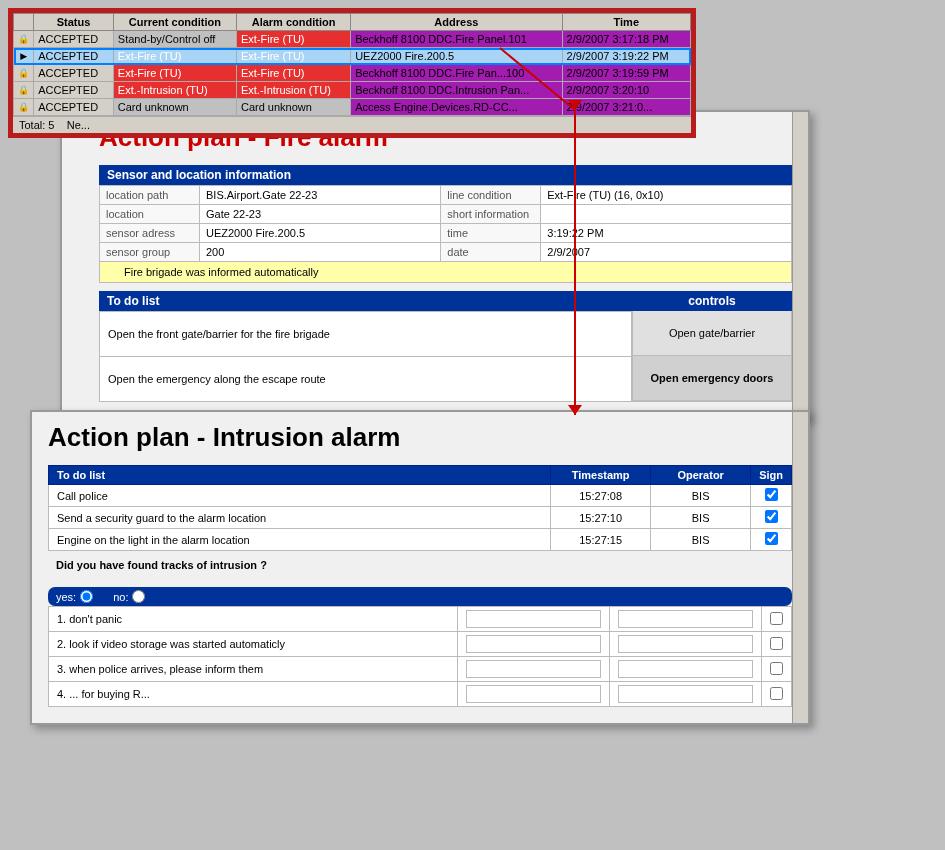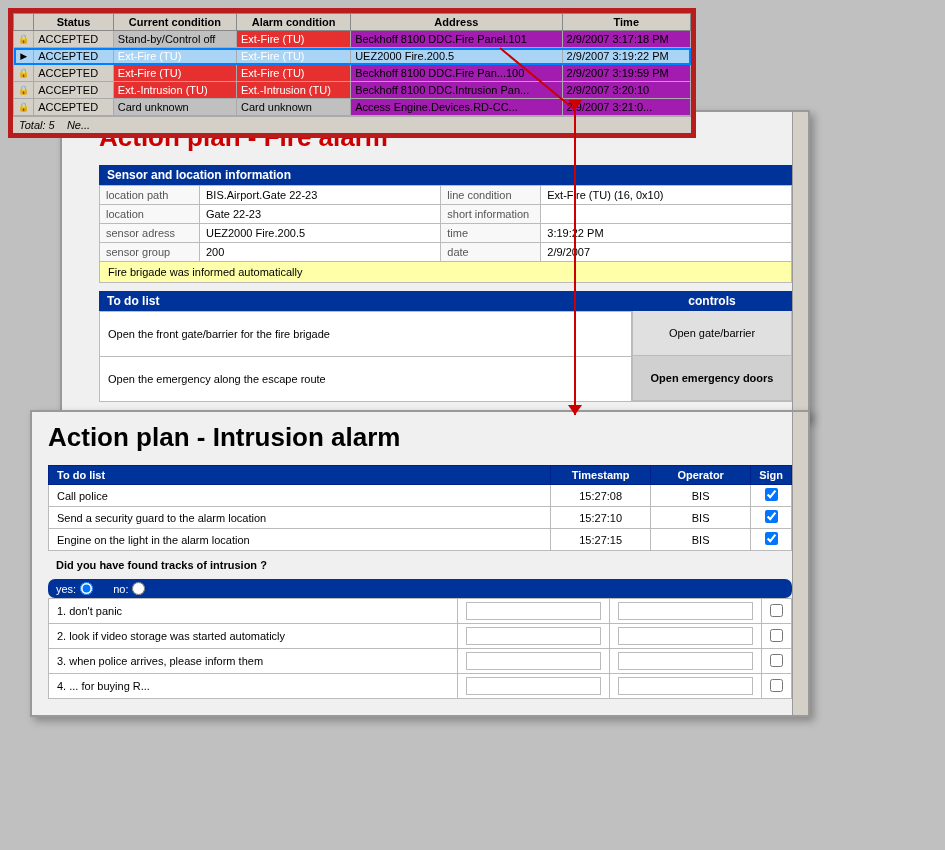--- a/index.html
+++ b/index.html
@@ -95,21 +95,21 @@
     .info-table td.label-cell {
       color: #555;
       background: #f8f8f8;
       width: 100px;
     }
     .info-table td.value-cell {
       font-weight: normal;
     }
     .yellow-row {
       background: #ffffaa;
-      padding: 4px 8px;
+      padding: 4px 24px;
       font-size: 11px;
       border: 1px solid #bbb;
       border-top: none;
     }
     .todo-controls-container {
       display: flex;
       width: 100%;
       margin-top: 8px;
     }
     .todo-section {
@@ -158,21 +158,20 @@
     }
     .ctrl-btn-bold {
       font-weight: bold;
       background: #d0d0d0;
     }
     .total-bar {
       background: #d4d0c8;
       padding: 2px 6px;
       font-size: 11px;
       border-top: 1px solid #aaa;
-      font-style: italic;
     }
 
     
     .intrusion-panel {
       position: absolute;
       top: 410px;
       left: 30px;
       width: 780px;
       background: #f0f0f0;
       border: 2px solid #999;
@@ -209,21 +208,21 @@
     }
     .th-todo { width: auto; }
     .th-ts { width: 100px; text-align: center; }
     .th-op { width: 100px; text-align: center; }
     .th-sign { width: 40px; text-align: center; }
     .td-ts { text-align: center; }
     .td-op { text-align: center; }
     .td-sign { text-align: center; }
 
     .question-section {
-      padding: 8px 8px 8px 8px;
+      padding: 8px 8px 16px 8px;
       font-weight: bold;
       font-size: 11px;
     }
     .yes-no-bar {
       background: #003399;
       color: #fff;
       padding: 3px 8px;
       font-size: 11px;
       display: flex;
       align-items: center;

